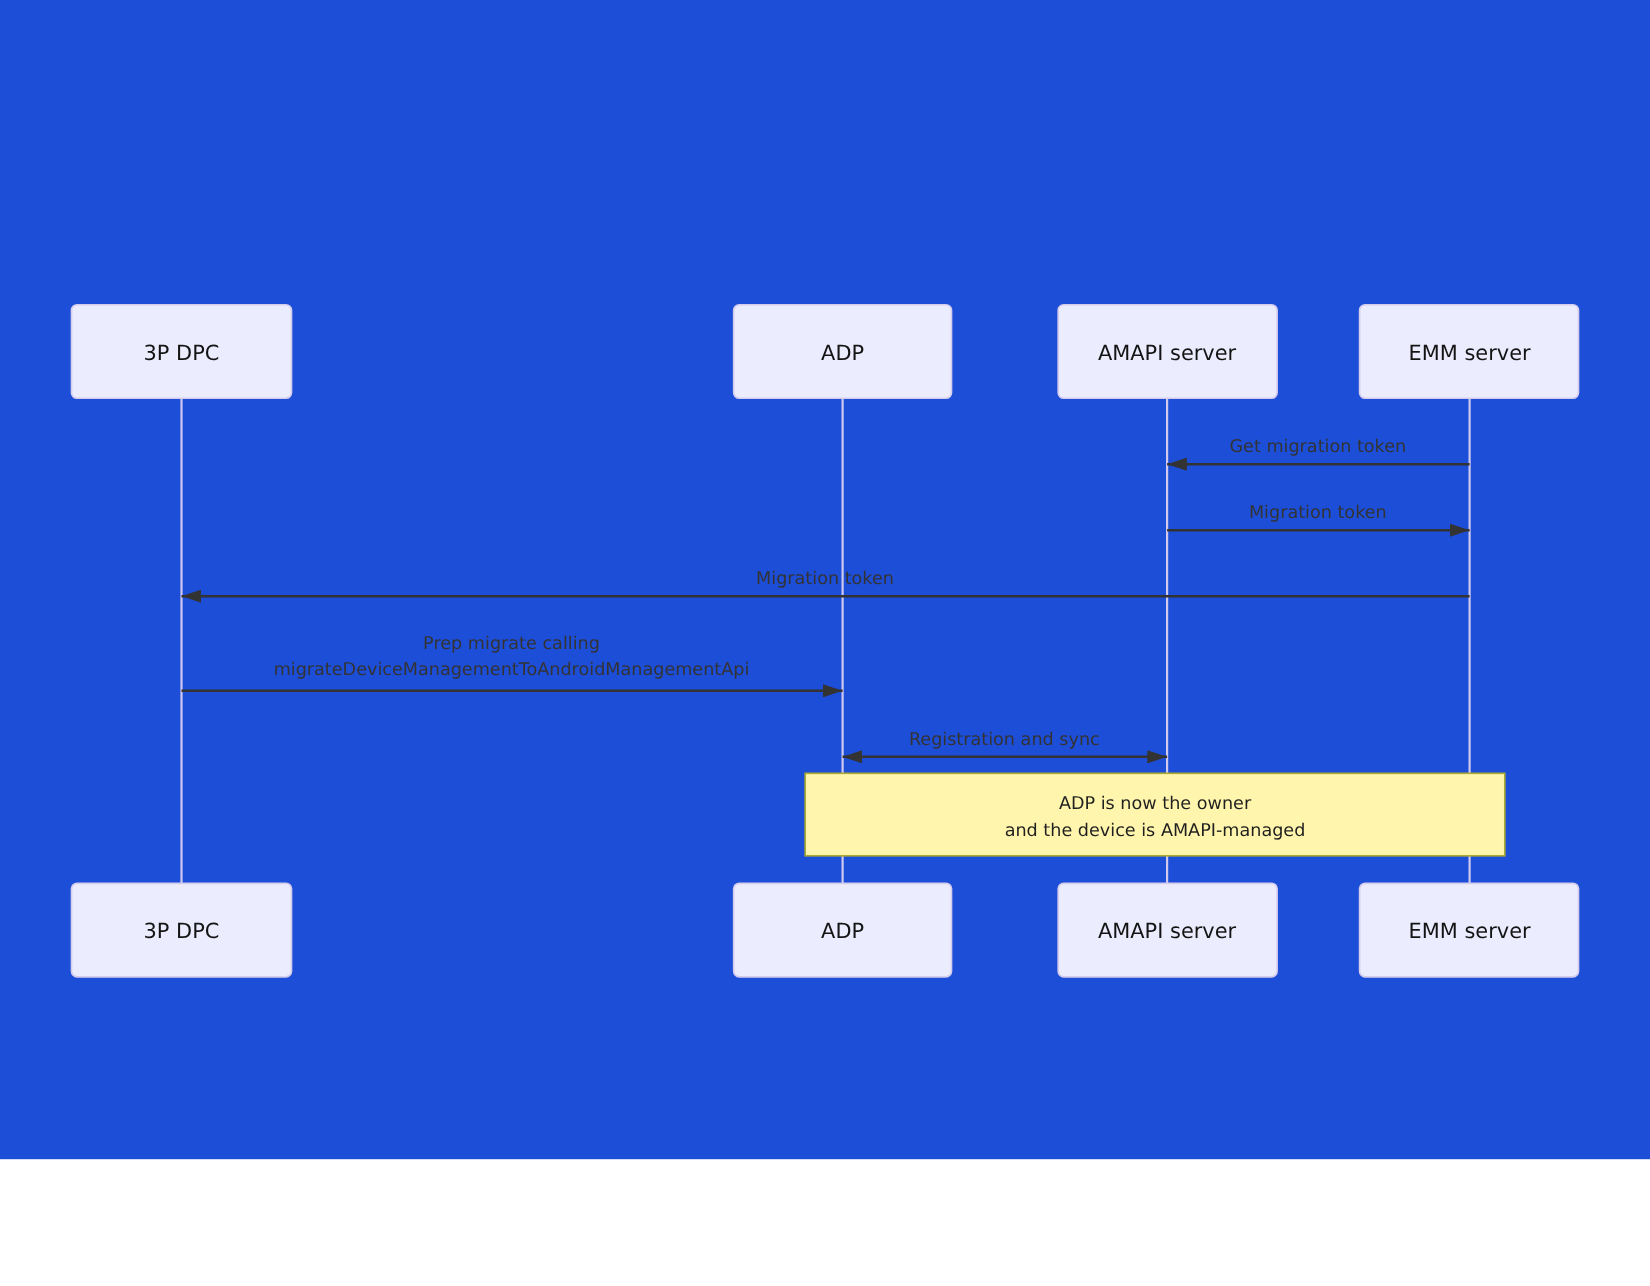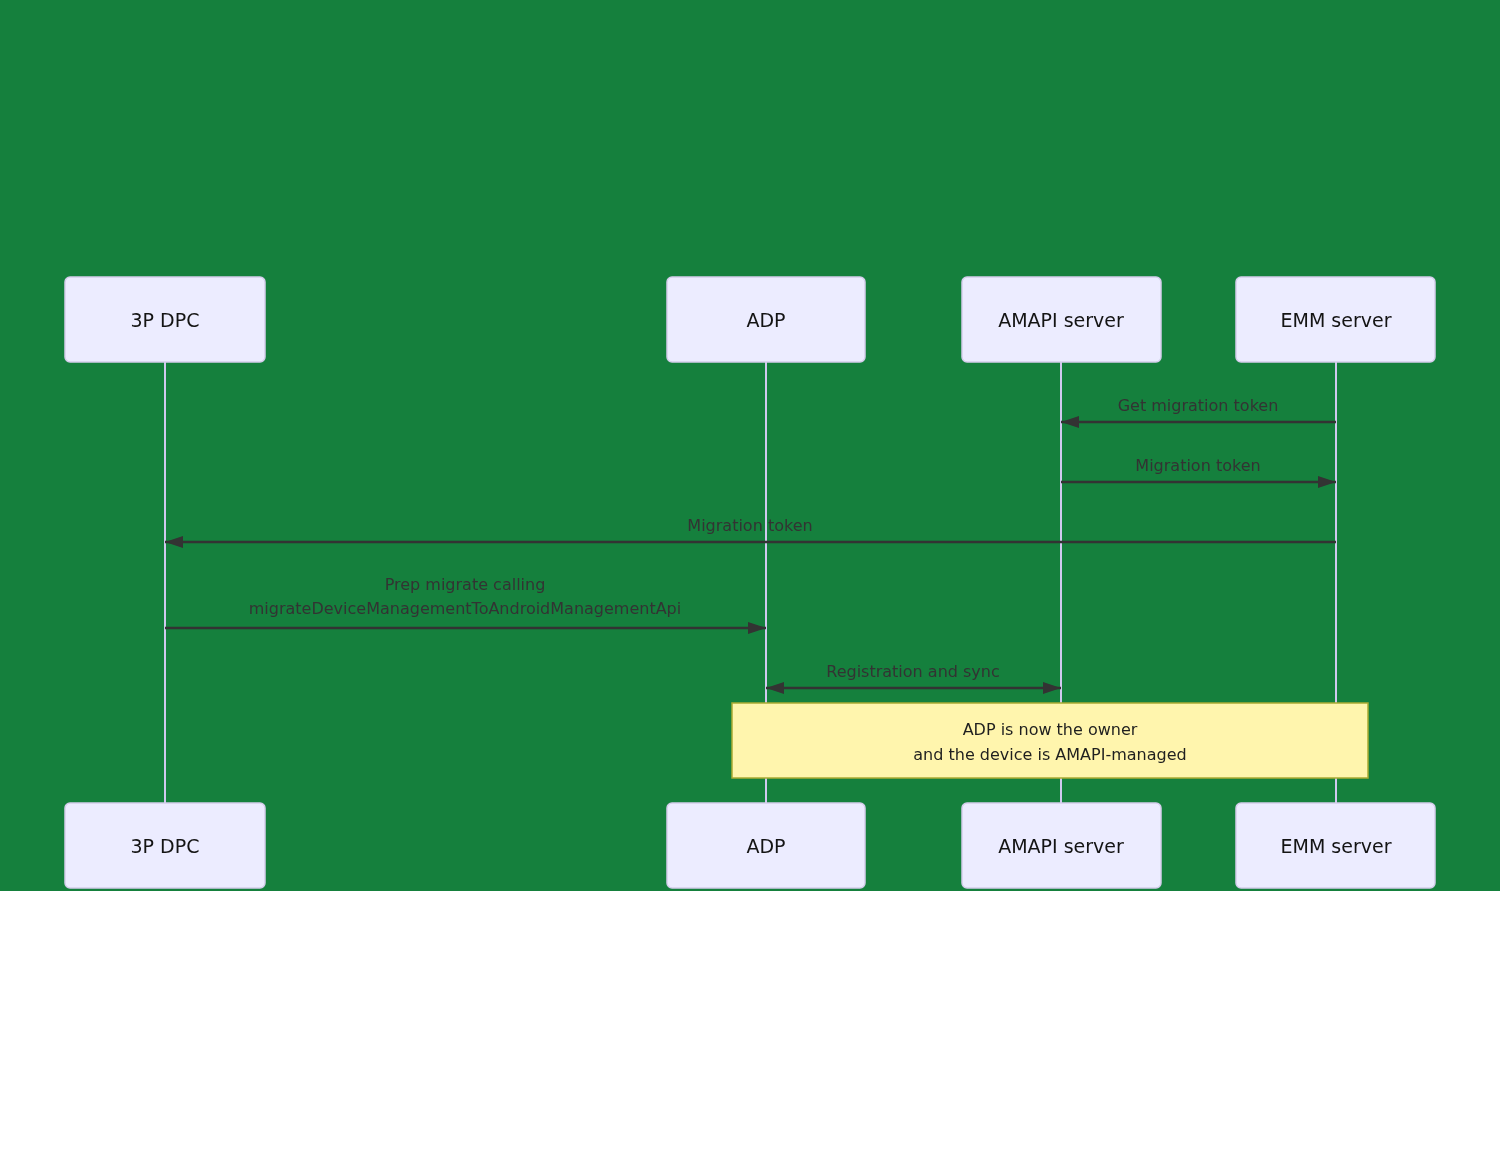--- a/index.html
+++ b/index.html
@@ -3,22 +3,22 @@
 <meta charset="utf-8">
 <style>
   html, body {
     margin: 0;
     padding: 0;
     background: #ffffff;
   }
   .canvas {
     position: relative;
     width: 1500px;
-    height: 891px;
-    background: #15803d;
+    height: 1054px;
+    background: #1d4ed8;
     overflow: hidden;
     font-family: "DejaVu Sans", "Liberation Sans", sans-serif;
   }
   svg { display: block; }
   .actor-box {
     fill: #ECECFF;
     stroke: #d5cdec;
     stroke-width: 1.5;
   }
   .actor-label {

